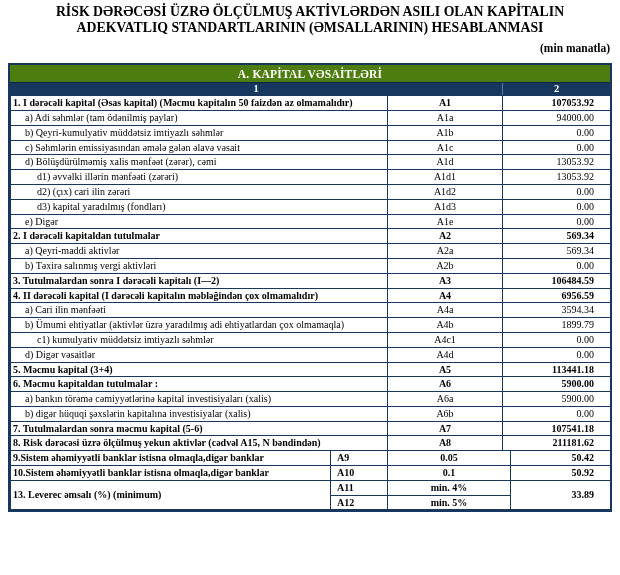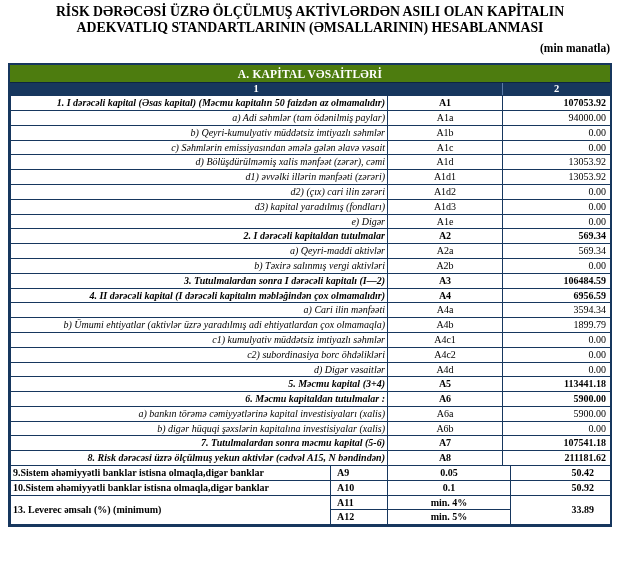--- a/index.html
+++ b/index.html
@@ -61,23 +61,23 @@
     width: 100%;
     font-size: 10px;
   }
   td {
     border: 1px solid #17375E;
     padding: 1px 2px;
     line-height: 1.18;
     vertical-align: middle;
     overflow: hidden;
   }
-  td.label  { text-align: right; font-style: italic; }
+  td.label  { text-align: left; }
   td.code   { text-align: center; }
-  td.value  { text-align: right; padding-right: 4px; }
+  td.value  { text-align: right; padding-right: 16px; }
   tr.lvl0   { font-weight: bold; }
   td.ind1   { padding-left: 14px; }
   td.ind2   { padding-left: 26px; }
   .ratio-table { margin-top: -1px; font-weight: bold; }
   .ratio-table td.rlabel { text-align: left; }
   .ratio-table td.rcode  { text-align: left; padding-left: 6px; }
   .ratio-table td.rnorm  { text-align: center; }
   .ratio-table td.rvalue { text-align: right; padding-right: 16px; vertical-align: middle; }
 </style>
 </head>
@@ -186,25 +186,20 @@
           <tr class="lvl1">
             <td class="label ind1">b) Ümumi ehtiyatlar (aktivlər üzrə yaradılmış adi ehtiyatlardan çox olmamaqla)</td>
             <td class="code">A4b</td>
             <td class="value">1899.79</td>
           </tr>
           <tr class="lvl2">
             <td class="label ind2">c1) kumulyativ müddətsiz imtiyazlı səhmlər</td>
             <td class="code">A4c1</td>
             <td class="value">0.00</td>
           </tr>
-          <tr class="lvl2">
-            <td class="label ind2">c2) subordinasiya borc öhdəlikləri</td>
-            <td class="code">A4c2</td>
-            <td class="value">0.00</td>
-          </tr>
           <tr class="lvl1">
             <td class="label ind1">d) Digər vəsaitlər</td>
             <td class="code">A4d</td>
             <td class="value">0.00</td>
           </tr>
           <tr class="lvl0">
             <td class="label ind0">5. Məcmu kapital (3+4)</td>
             <td class="code">A5</td>
             <td class="value">113441.18</td>
           </tr>

